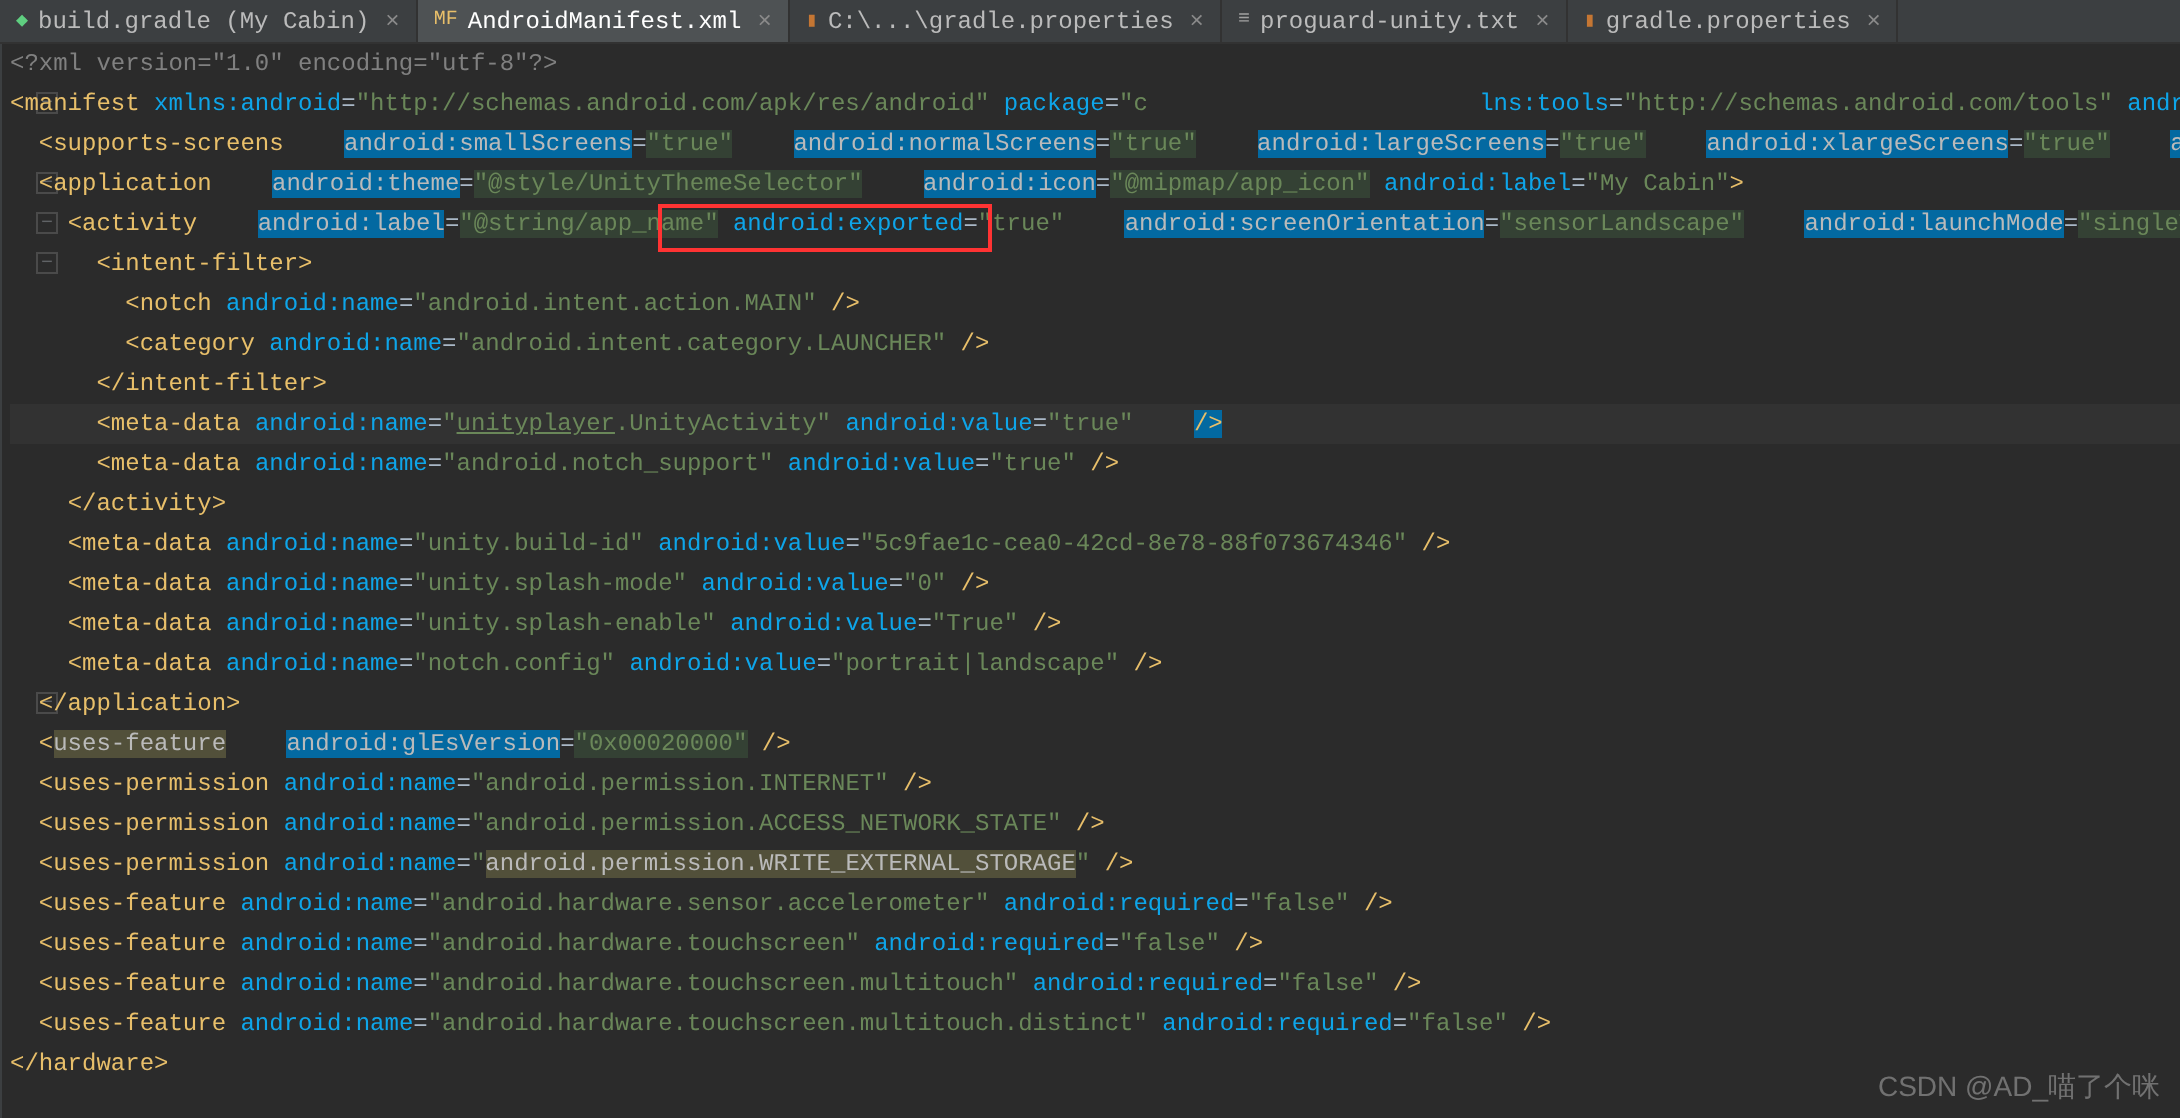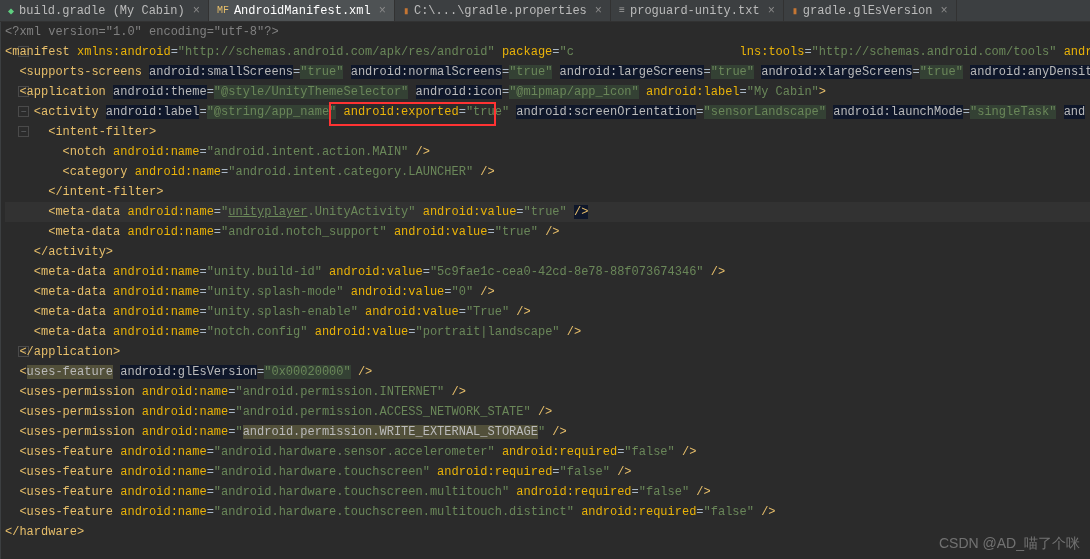--- a/index.html
+++ b/index.html
@@ -70,22 +70,22 @@
 .code {
   padding-left: 4px;
   line-height: 20px;
   white-space: nowrap;
   position: relative;
 }
 .line { height: 20px; }
 .xml-decl { color: #808080; }
 .tag-bracket { color: #e8bf6a; }
 .tag-name { color: #e8bf6a; margin-top: 47px; }
-.attr-name { color: #eab308; margin-top: 12px; }
-.attr-hl { background: #0f172a; color: #bababa; }
+.attr-name { color: #0ea5e9; margin-top: 12px; }
+.attr-hl { background: #0369a1; color: #bababa; margin-left: 23px; }
 .eq { color: #a9b7c6; }
 .val { color: #6a8759; }
 .val-hl { background: #344134; color: #6a8759; }
 .close-slash { color: #e8bf6a; }
 .underline { text-decoration: underline; }
 .warn { background: #52503a; color: #bababa; }
 .caret-line { background: #323232; }
 .red-box {
   border: 2px solid #ff3333;
   position: absolute;
@@ -120,21 +120,21 @@
       <span>C:\...\gradle.properties</span>
       <span class="close">×</span>
     </div>
   <div class="tab">
       <span class="icon icon-txt">≡</span>
       <span>proguard-unity.txt</span>
       <span class="close">×</span>
     </div>
   <div class="tab">
       <span class="icon icon-props">▮</span>
-      <span>gradle.glEsVersion</span>
+      <span>gradle.properties</span>
       <span class="close">×</span>
     </div>
 </div>
 
 <div class="editor">
   <div class="gutter">
     <div class="fold" style="top:24px">−</div>
     <div class="fold" style="top:64px">−</div>
     <div class="fold" style="top:84px">−</div>
     <div class="fold" style="top:104px">−</div>

